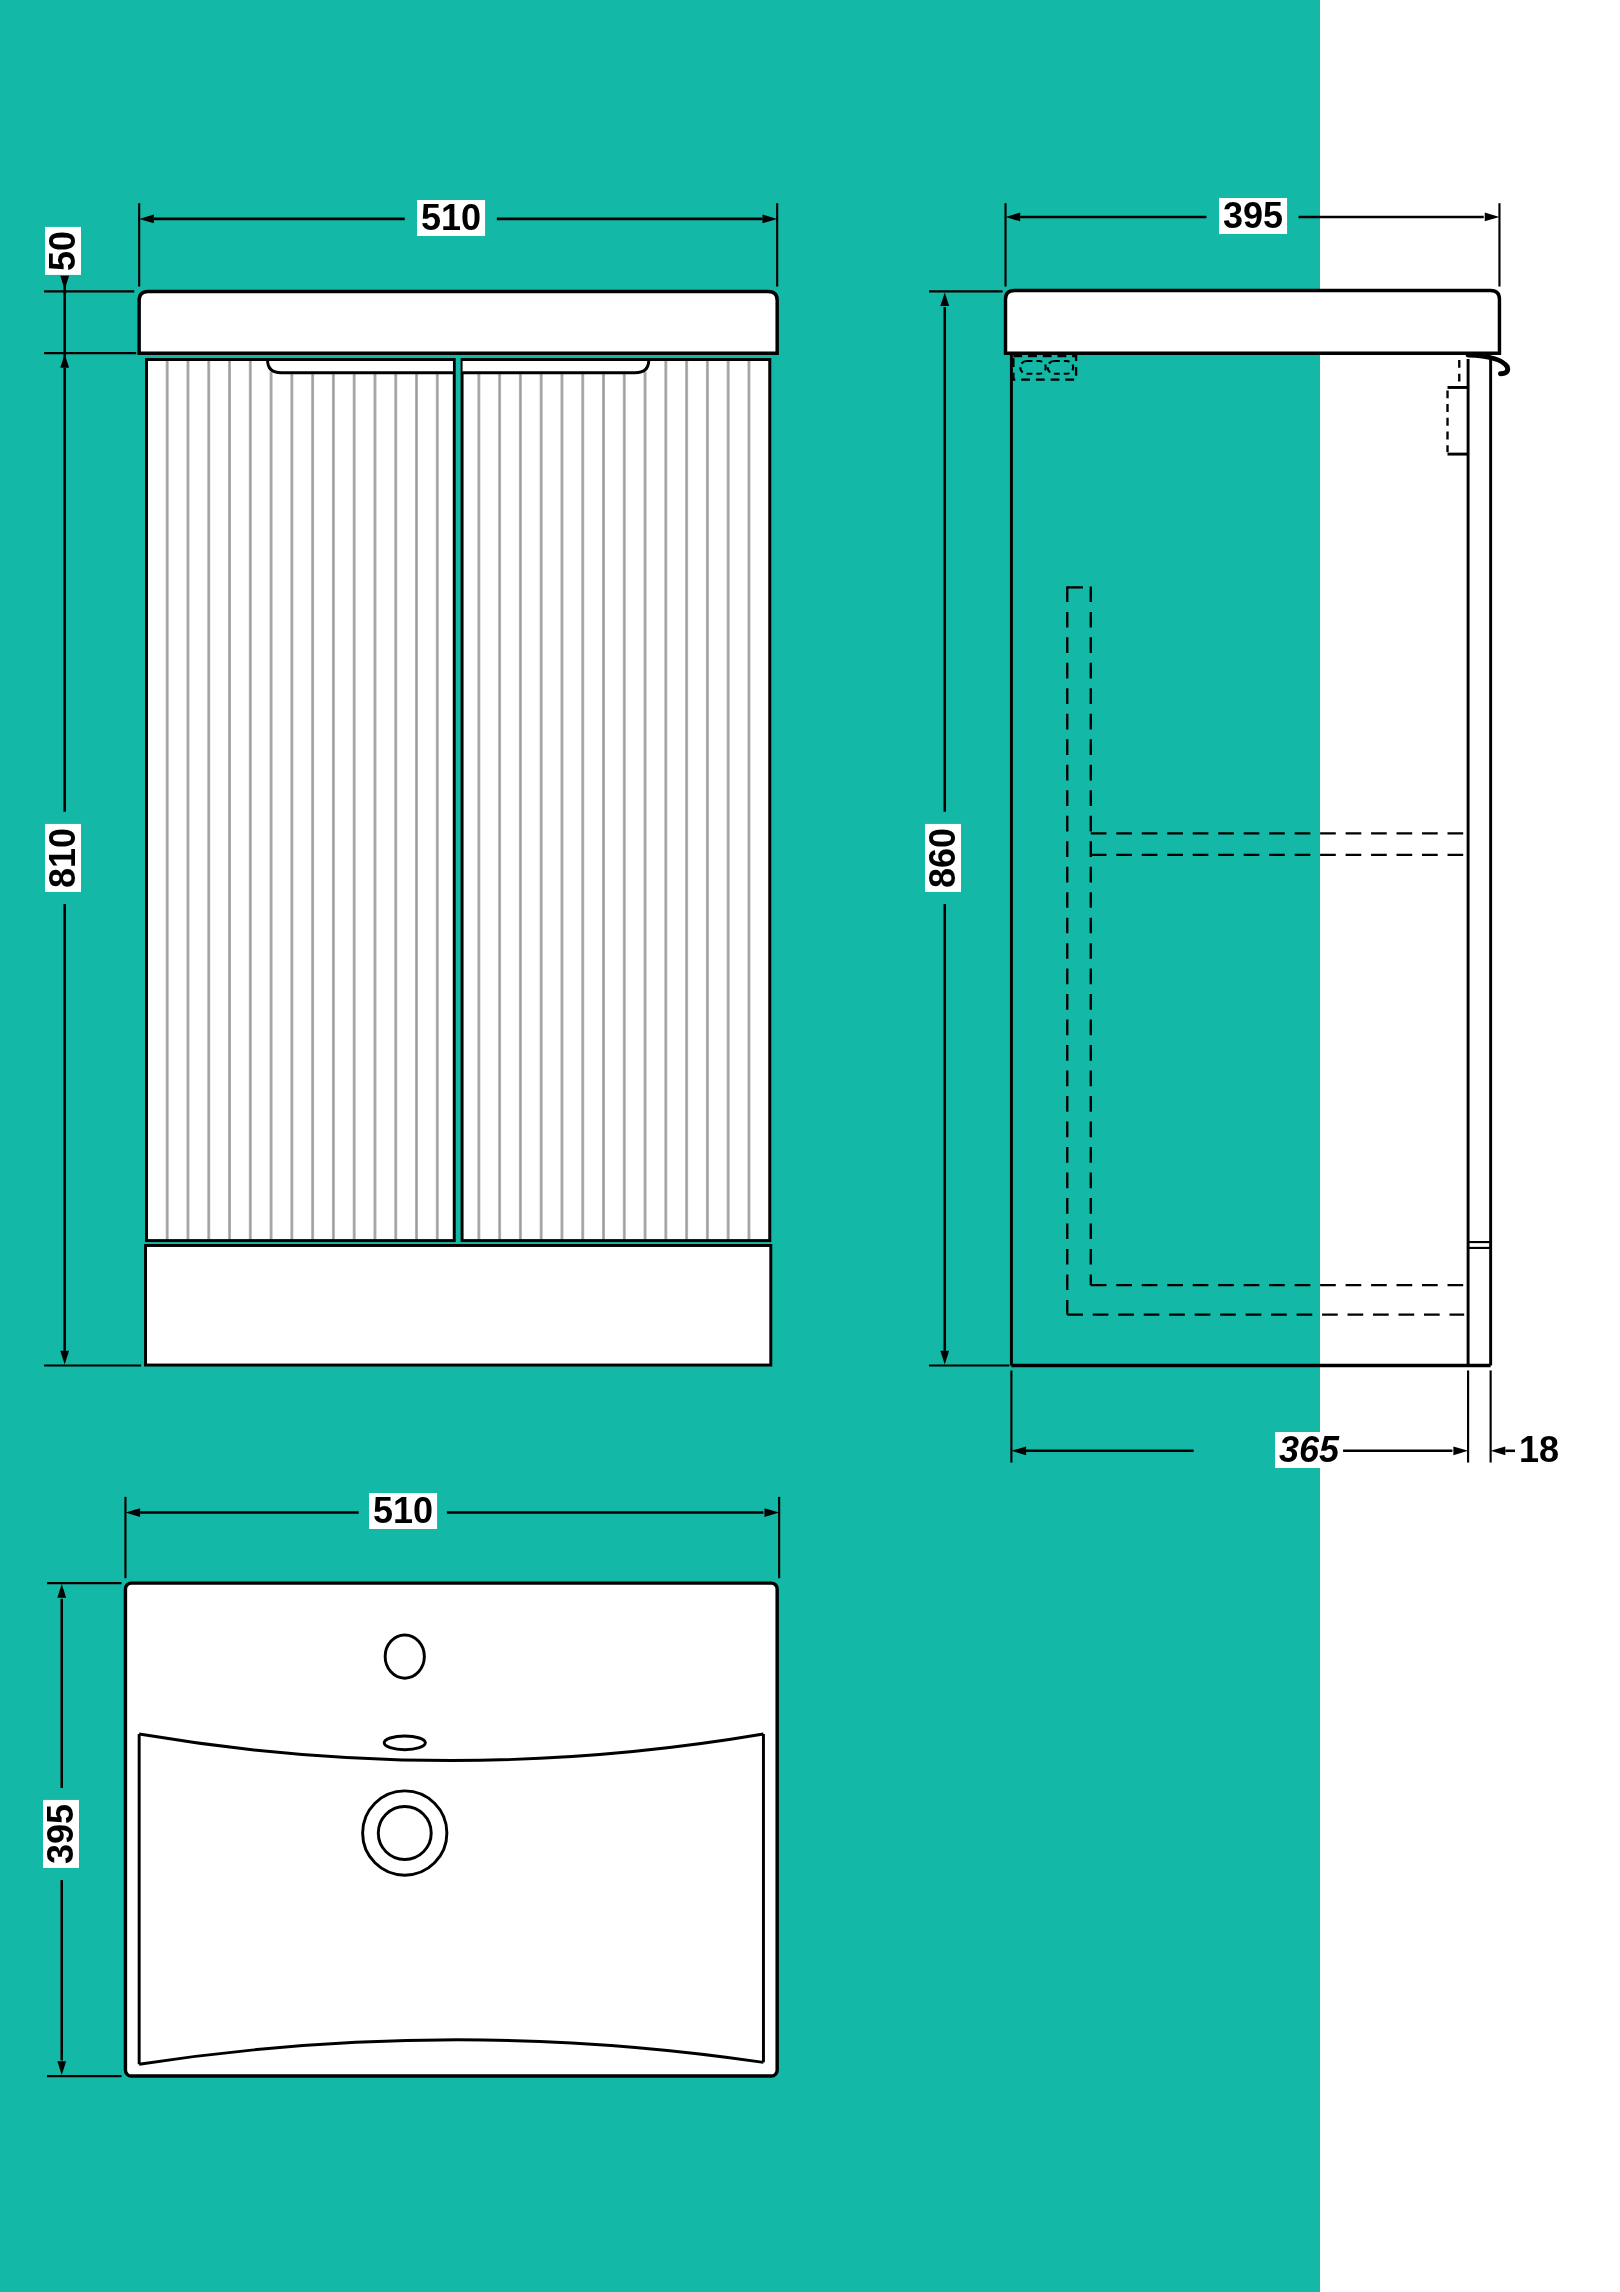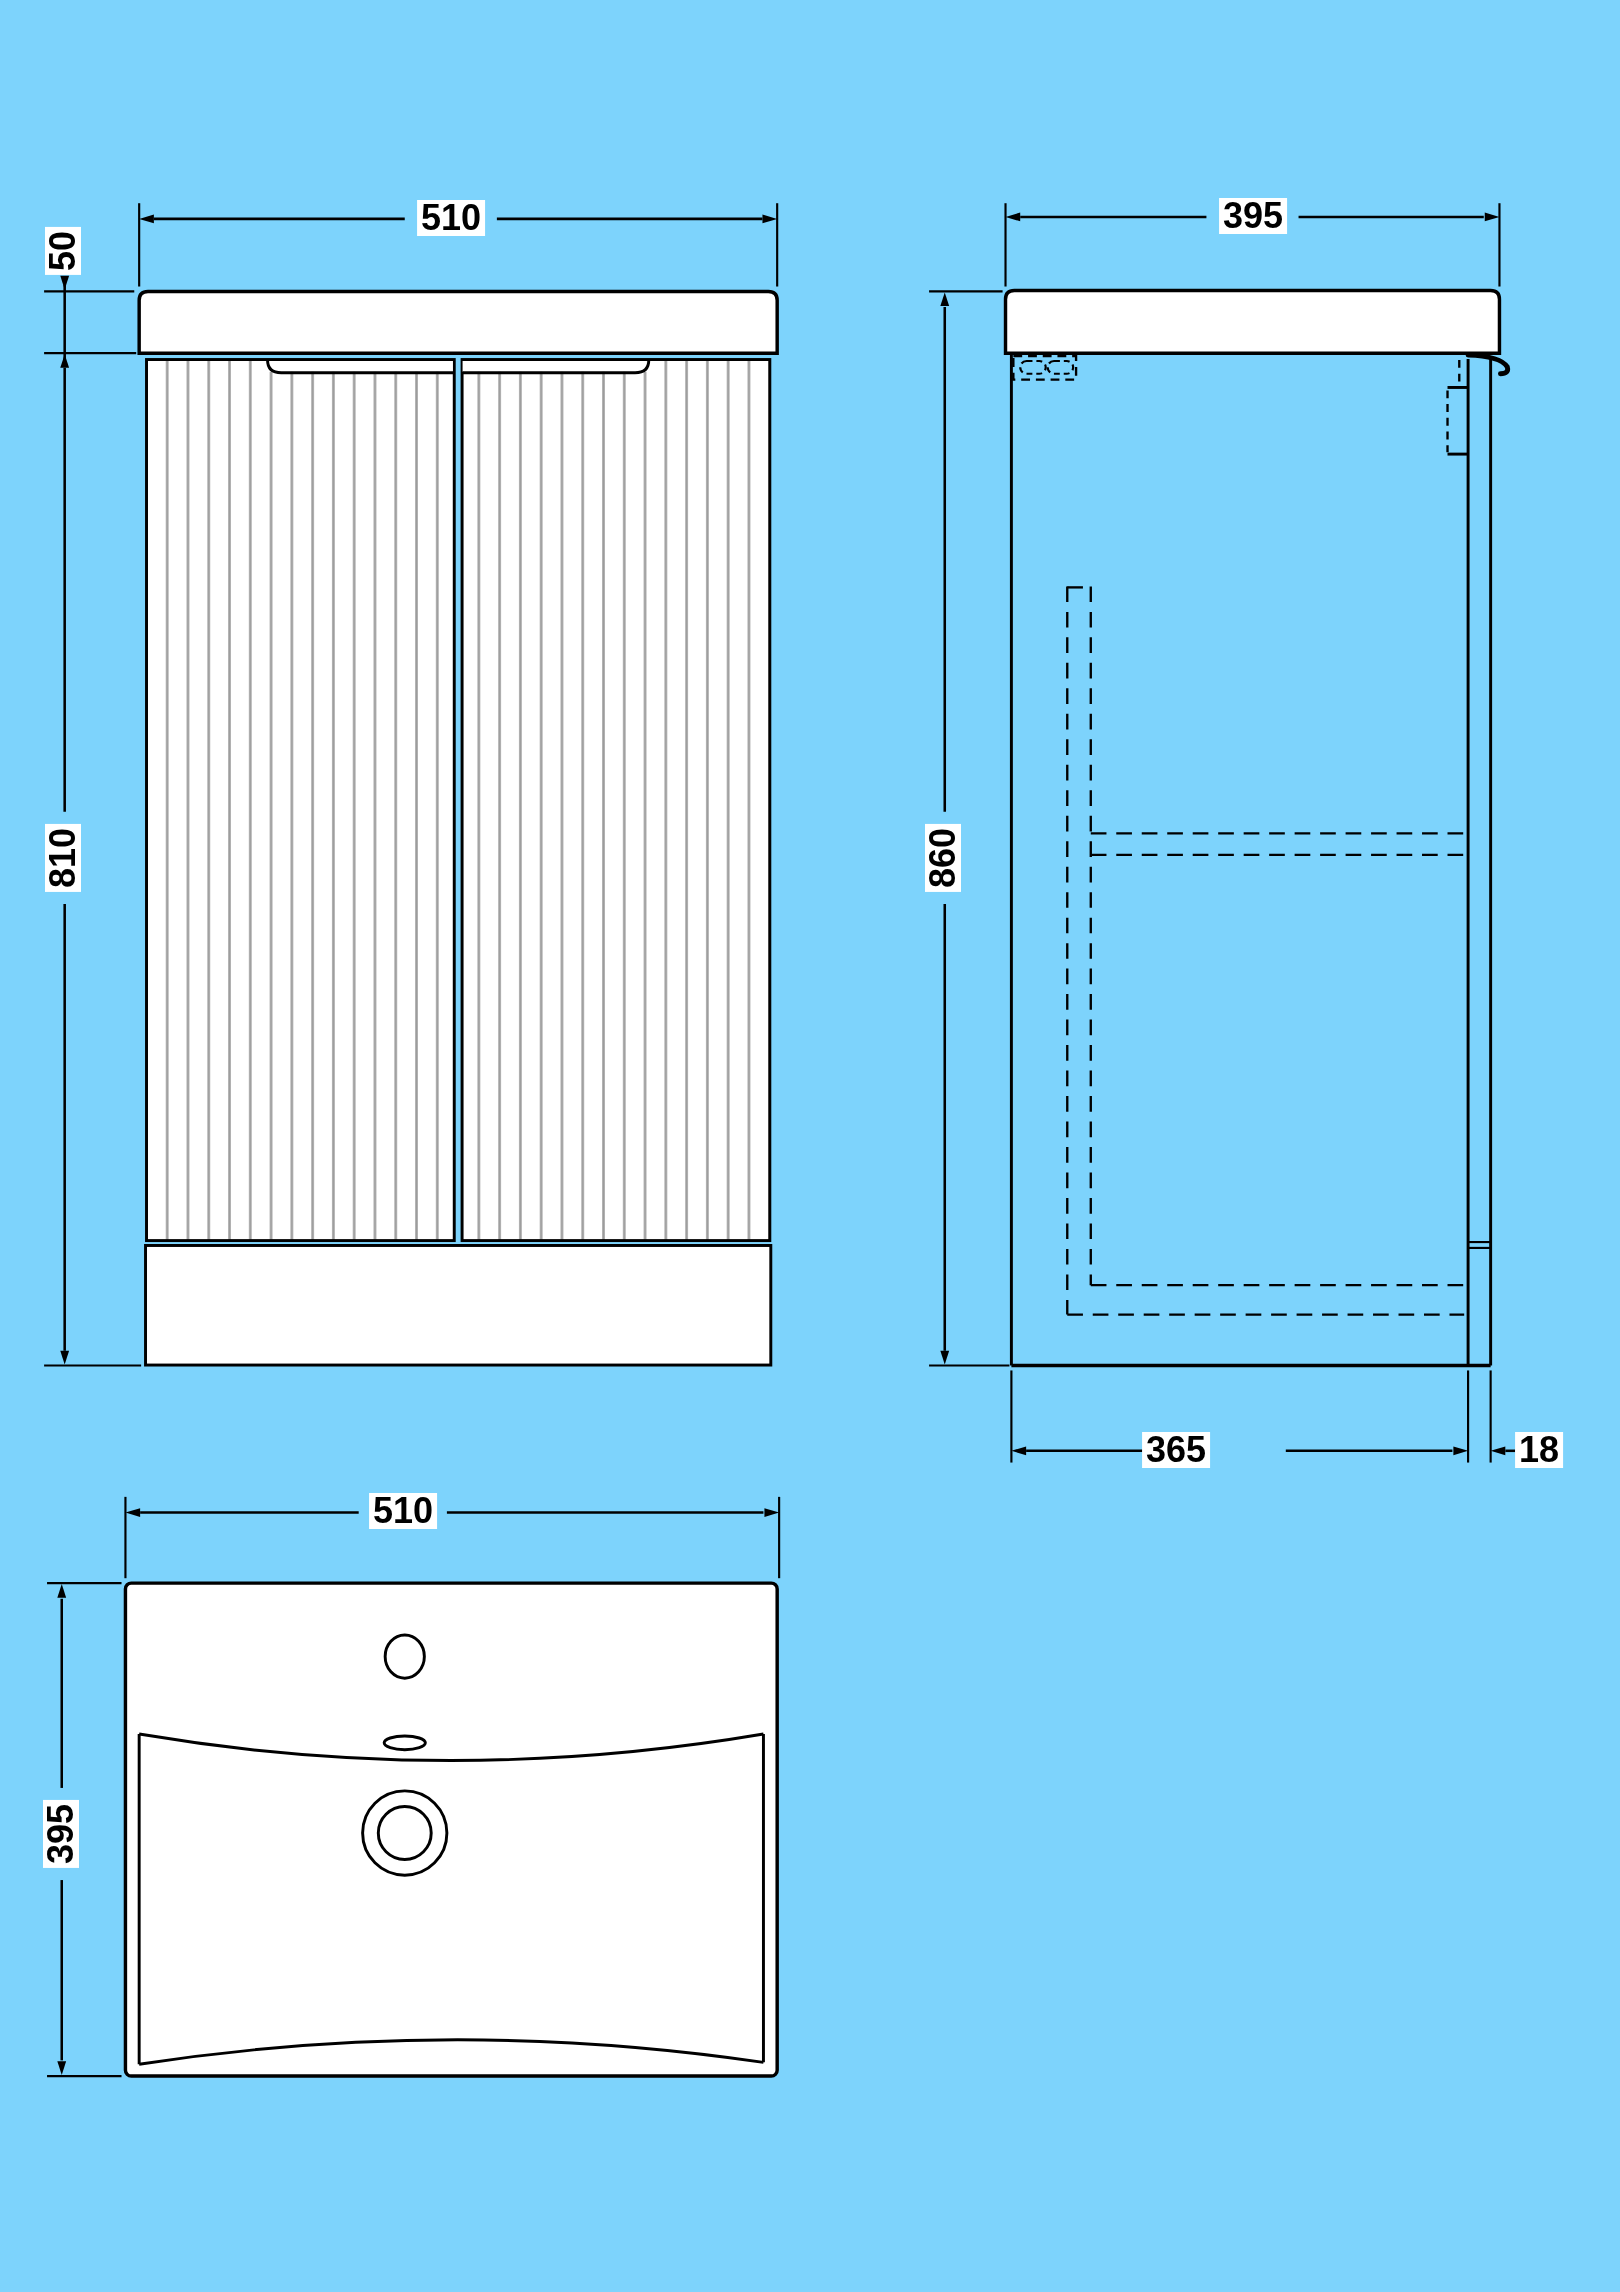--- a/index.html
+++ b/index.html
@@ -1,19 +1,19 @@
 <!DOCTYPE html>
 <html><head>
 <meta charset="utf-8">
 <style>
   html,body{margin:0;padding:0;background:#ffffff;}
   #canvas{
     position:relative;
-    width:1620px;height:2293px;
-    background:#7dd3fc;
+    width:1320px;height:2293px;
+    background:#14b8a6;
     font-family:"Liberation Sans", sans-serif;
   }
   #drawing{position:absolute;left:0;top:0;}
   .dim-label{
     position:absolute;
     font-family:"Liberation Sans", sans-serif;
     font-weight:bold;
     font-size:36px;
     line-height:1;
     color:#000;
@@ -188,20 +188,20 @@
       <circle cx="413" cy="1870" r="27" stroke-width="3"></circle>
     </g>
   </svg>
 
   <div class="dim-label" style="left:451px;top:218px;">510</div>
   <div class="dim-label vert" style="left:63px;top:251px;">50</div>
   <div class="dim-label vert" style="left:63px;top:858px;">810</div>
 
   <div class="dim-label" style="left:1253px;top:216px;">395</div>
   <div class="dim-label vert" style="left:943px;top:858px;">860</div>
-  <div class="dim-label" style="left:1176px;top:1450px;">365</div>
+  <div class="dim-label" style="left:1309px;top:1450px;font-style:italic;">365</div>
   <div class="dim-label" style="left:1539px;top:1450px;text-align:center;">18</div>
 
   <div class="dim-label" style="left:403px;top:1511px;">510</div>
   <div class="dim-label vert" style="left:61px;top:1834px;">395</div>
 
 </div>
 
 
 </body></html>

